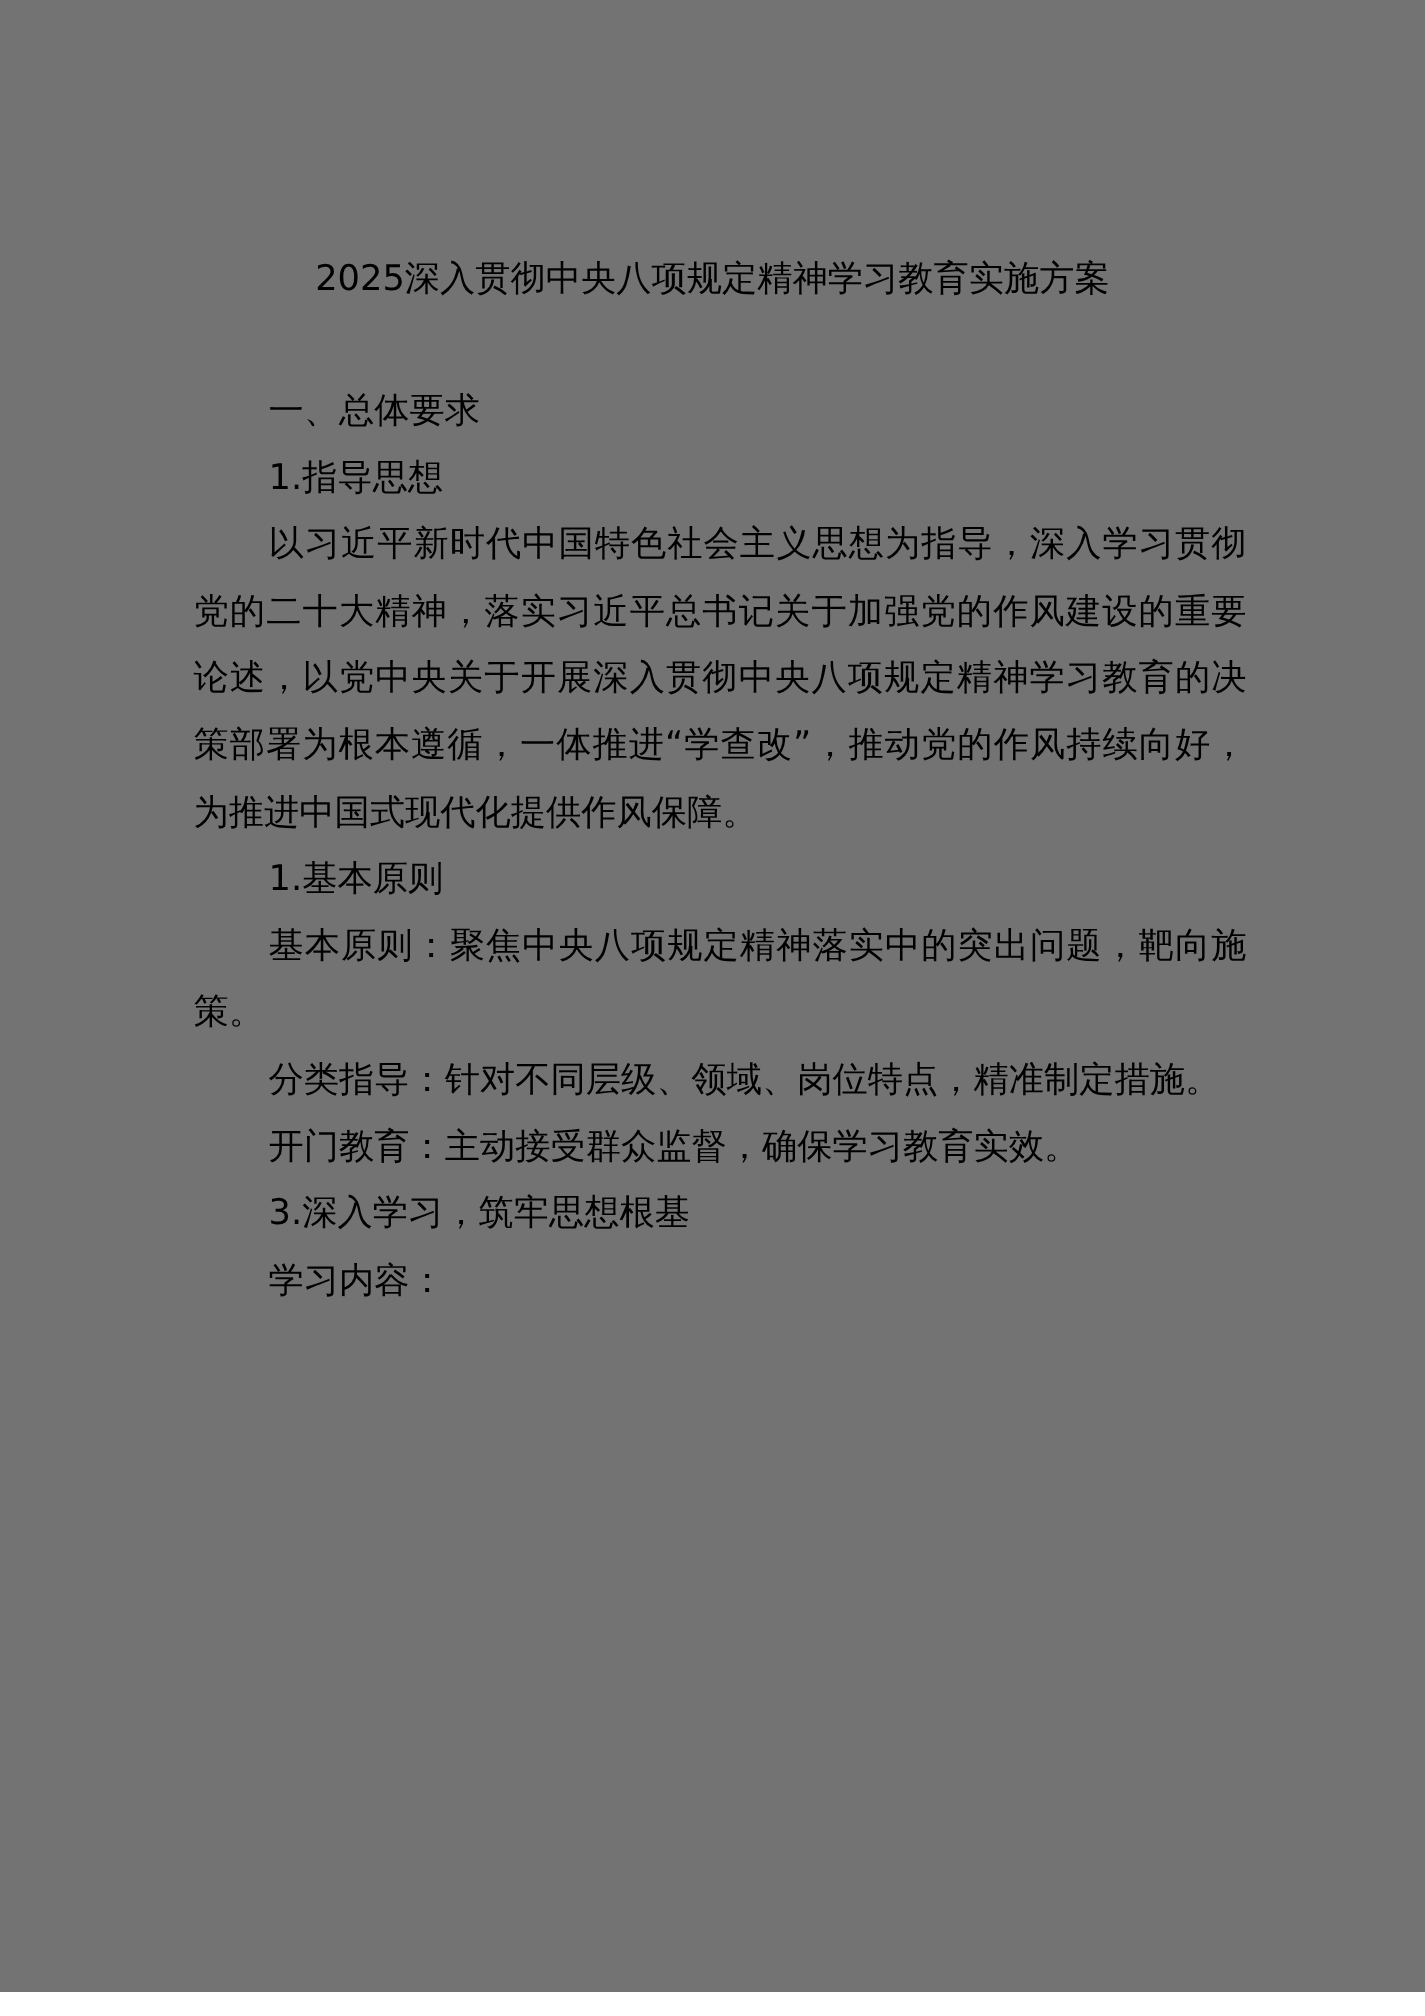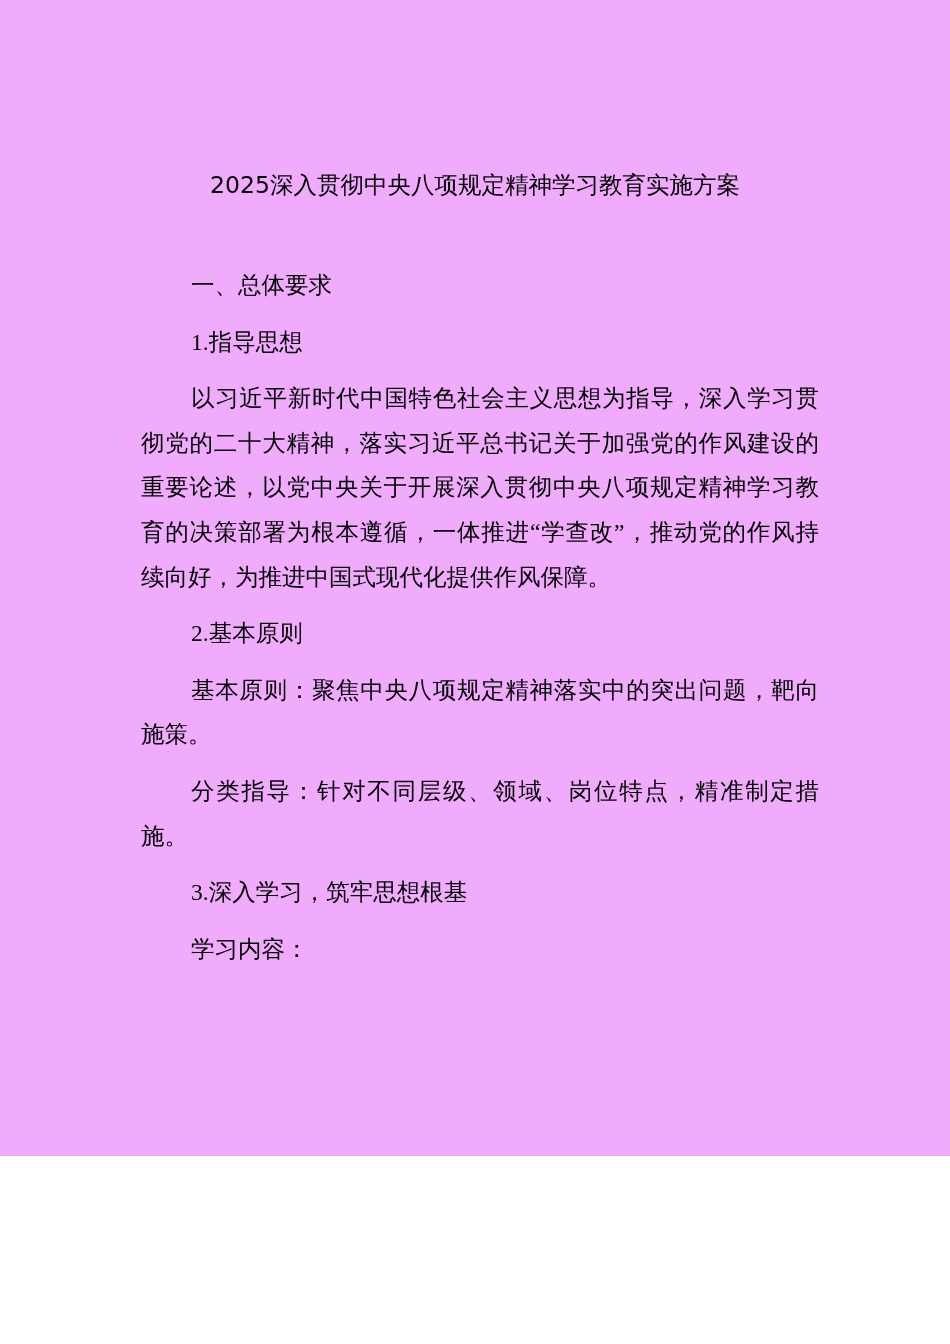--- a/index.html
+++ b/index.html
@@ -13,22 +13,22 @@
       position: relative;
       overflow: hidden;
       font-family: "DejaVu Sans", "Liberation Sans", sans-serif;
       color: #000000;
     }
     .page {
       position: absolute;
       left: 0;
       top: 0;
       width: 950px;
-      height: 1156px;
-      background: #f0abfc;
+      height: 1328px;
+      background: #737373;
     }
     .doc-title {
       position: absolute;
       left: 0;
       top: 168px;
       width: 950px;
       text-align: center;
       font-size: 23.5px;
       line-height: 34px;
       letter-spacing: 0px;
@@ -37,37 +37,37 @@
     }
     .body-text {
       position: absolute;
       left: 129px;
       top: 251px;
       width: 702px;
       font-size: 23.5px;
       line-height: 44.6px;
     }
     .para {
-      margin: 12px;
+      margin: 0;
       text-indent: 50px;
       text-align: justify;
       text-align-last: left;
       word-break: break-all;
-      font-family: Liberation Serif, serif;
     }
   </style>
 </head>
 <body>
 
 <div class="page">
   <h1 class="doc-title">2025深入贯彻中央八项规定精神学习教育实施方案</h1>
 
   <div class="body-text">
     <p class="para">一、总体要求</p>
     <p class="para">1.指导思想</p>
     <p class="para">以习近平新时代中国特色社会主义思想为指导，深入学习贯彻党的二十大精神，落实习近平总书记关于加强党的作风建设的重要论述，以党中央关于开展深入贯彻中央八项规定精神学习教育的决策部署为根本遵循，一体推进“学查改”，推动党的作风持续向好，为推进中国式现代化提供作风保障。</p>
-    <p class="para">2.基本原则</p>
+    <p class="para">1.基本原则</p>
     <p class="para">基本原则：聚焦中央八项规定精神落实中的突出问题，靶向施策。</p>
     <p class="para">分类指导：针对不同层级、领域、岗位特点，精准制定措施。</p>
+    <p class="para">开门教育：主动接受群众监督，确保学习教育实效。</p>
     <p class="para">3.深入学习，筑牢思想根基</p>
     <p class="para">学习内容：</p>
   </div>
 </div>
 
 </body></html>

